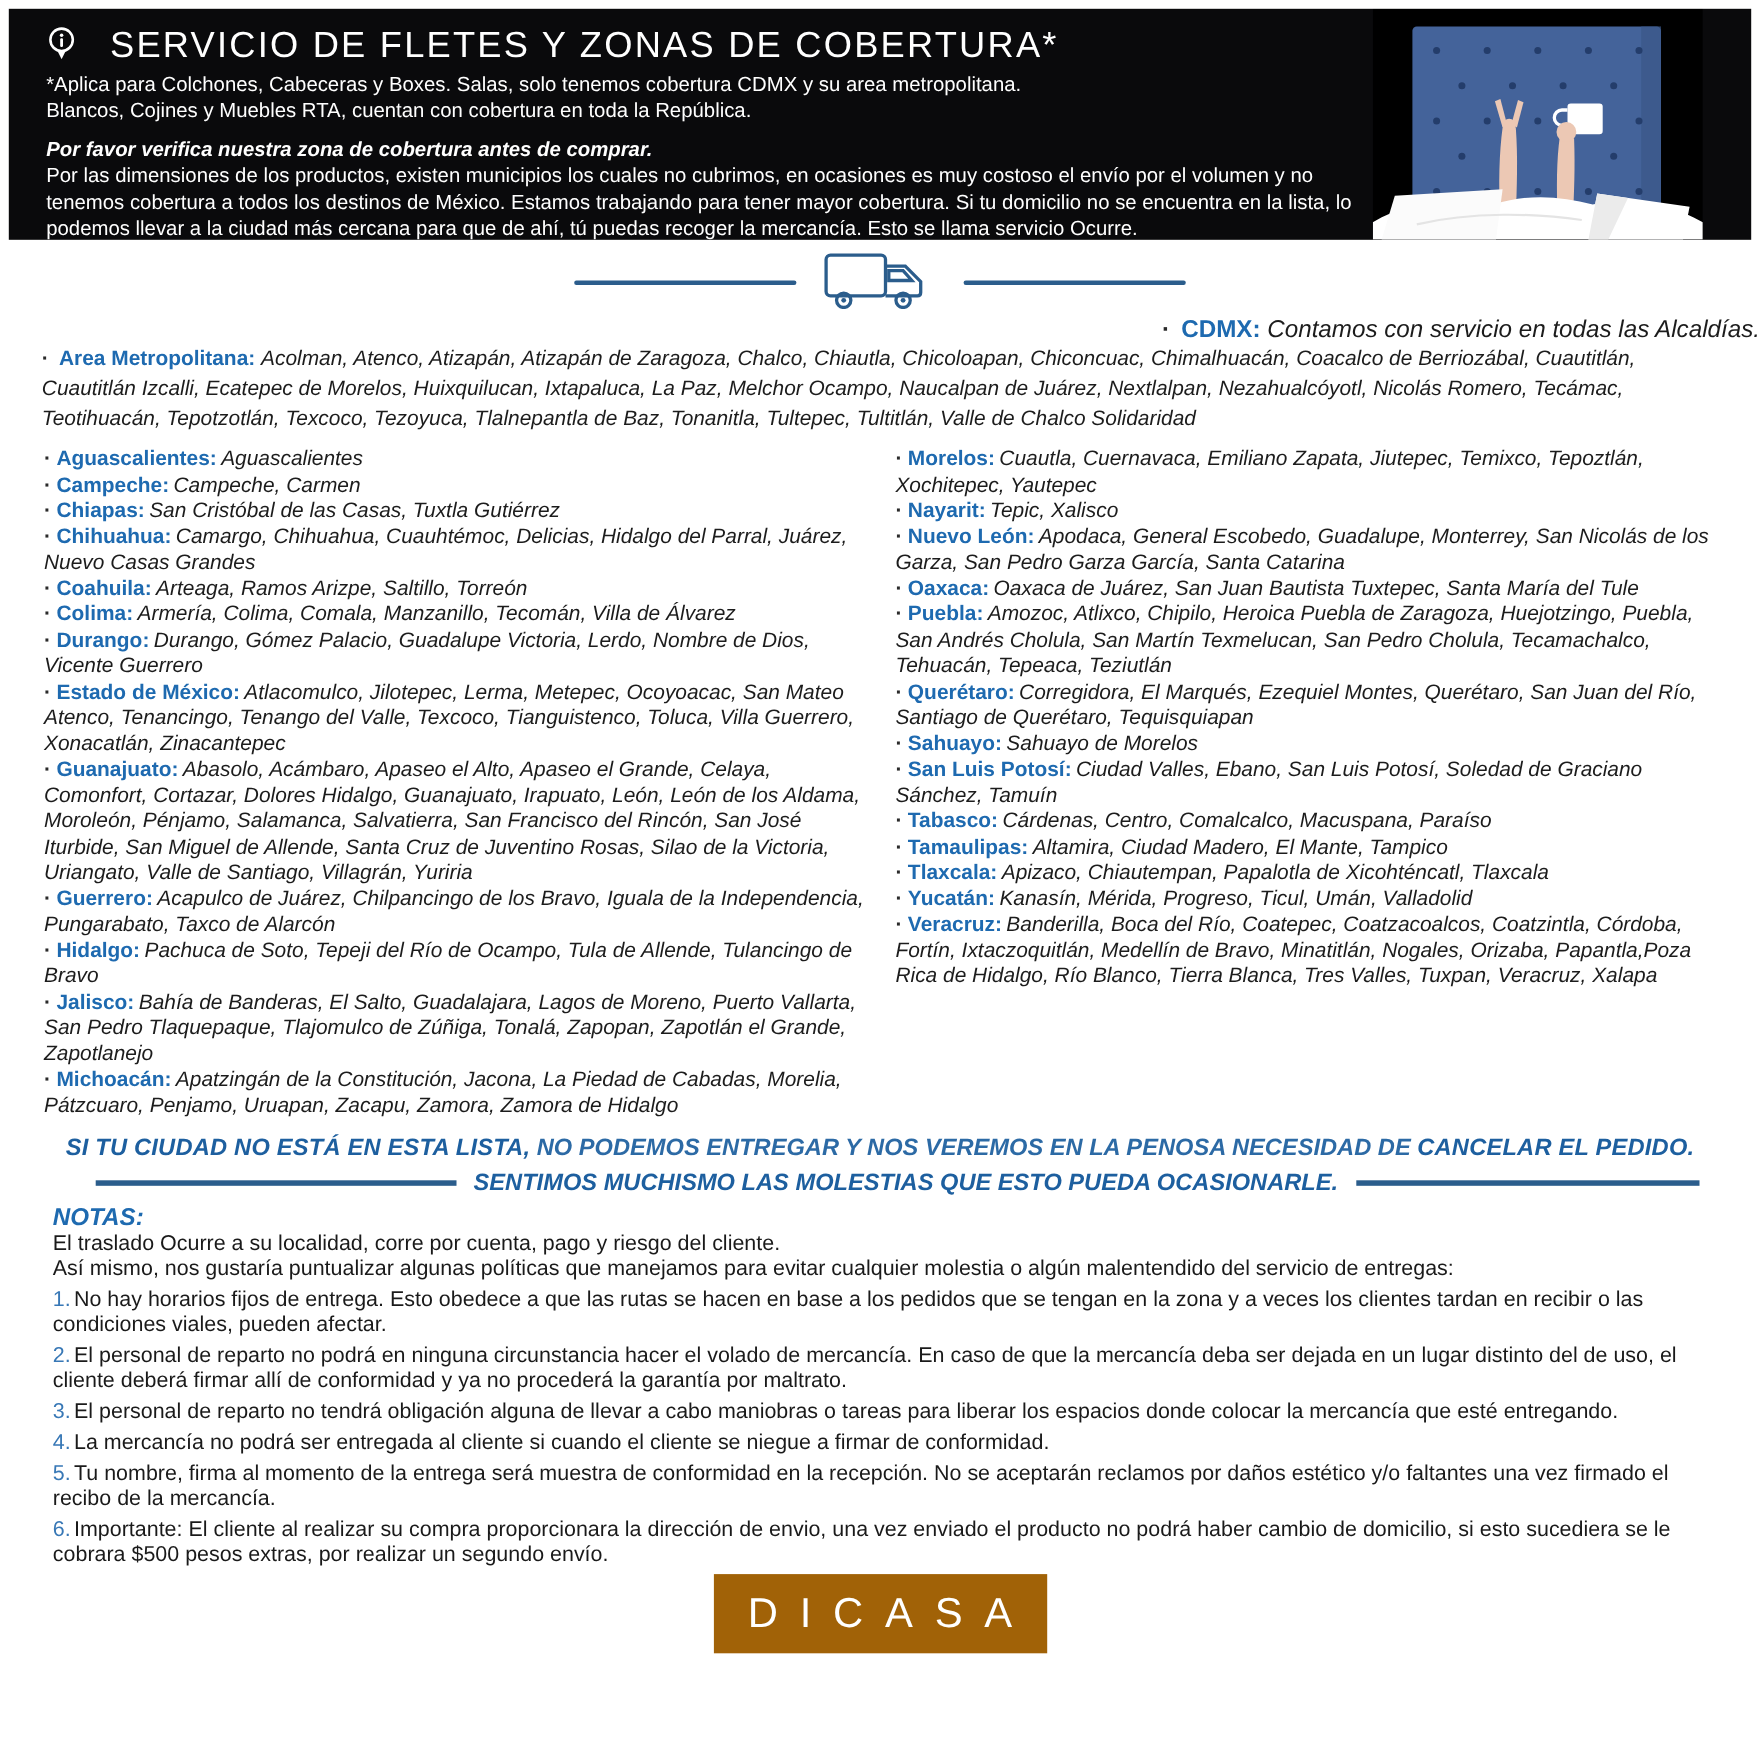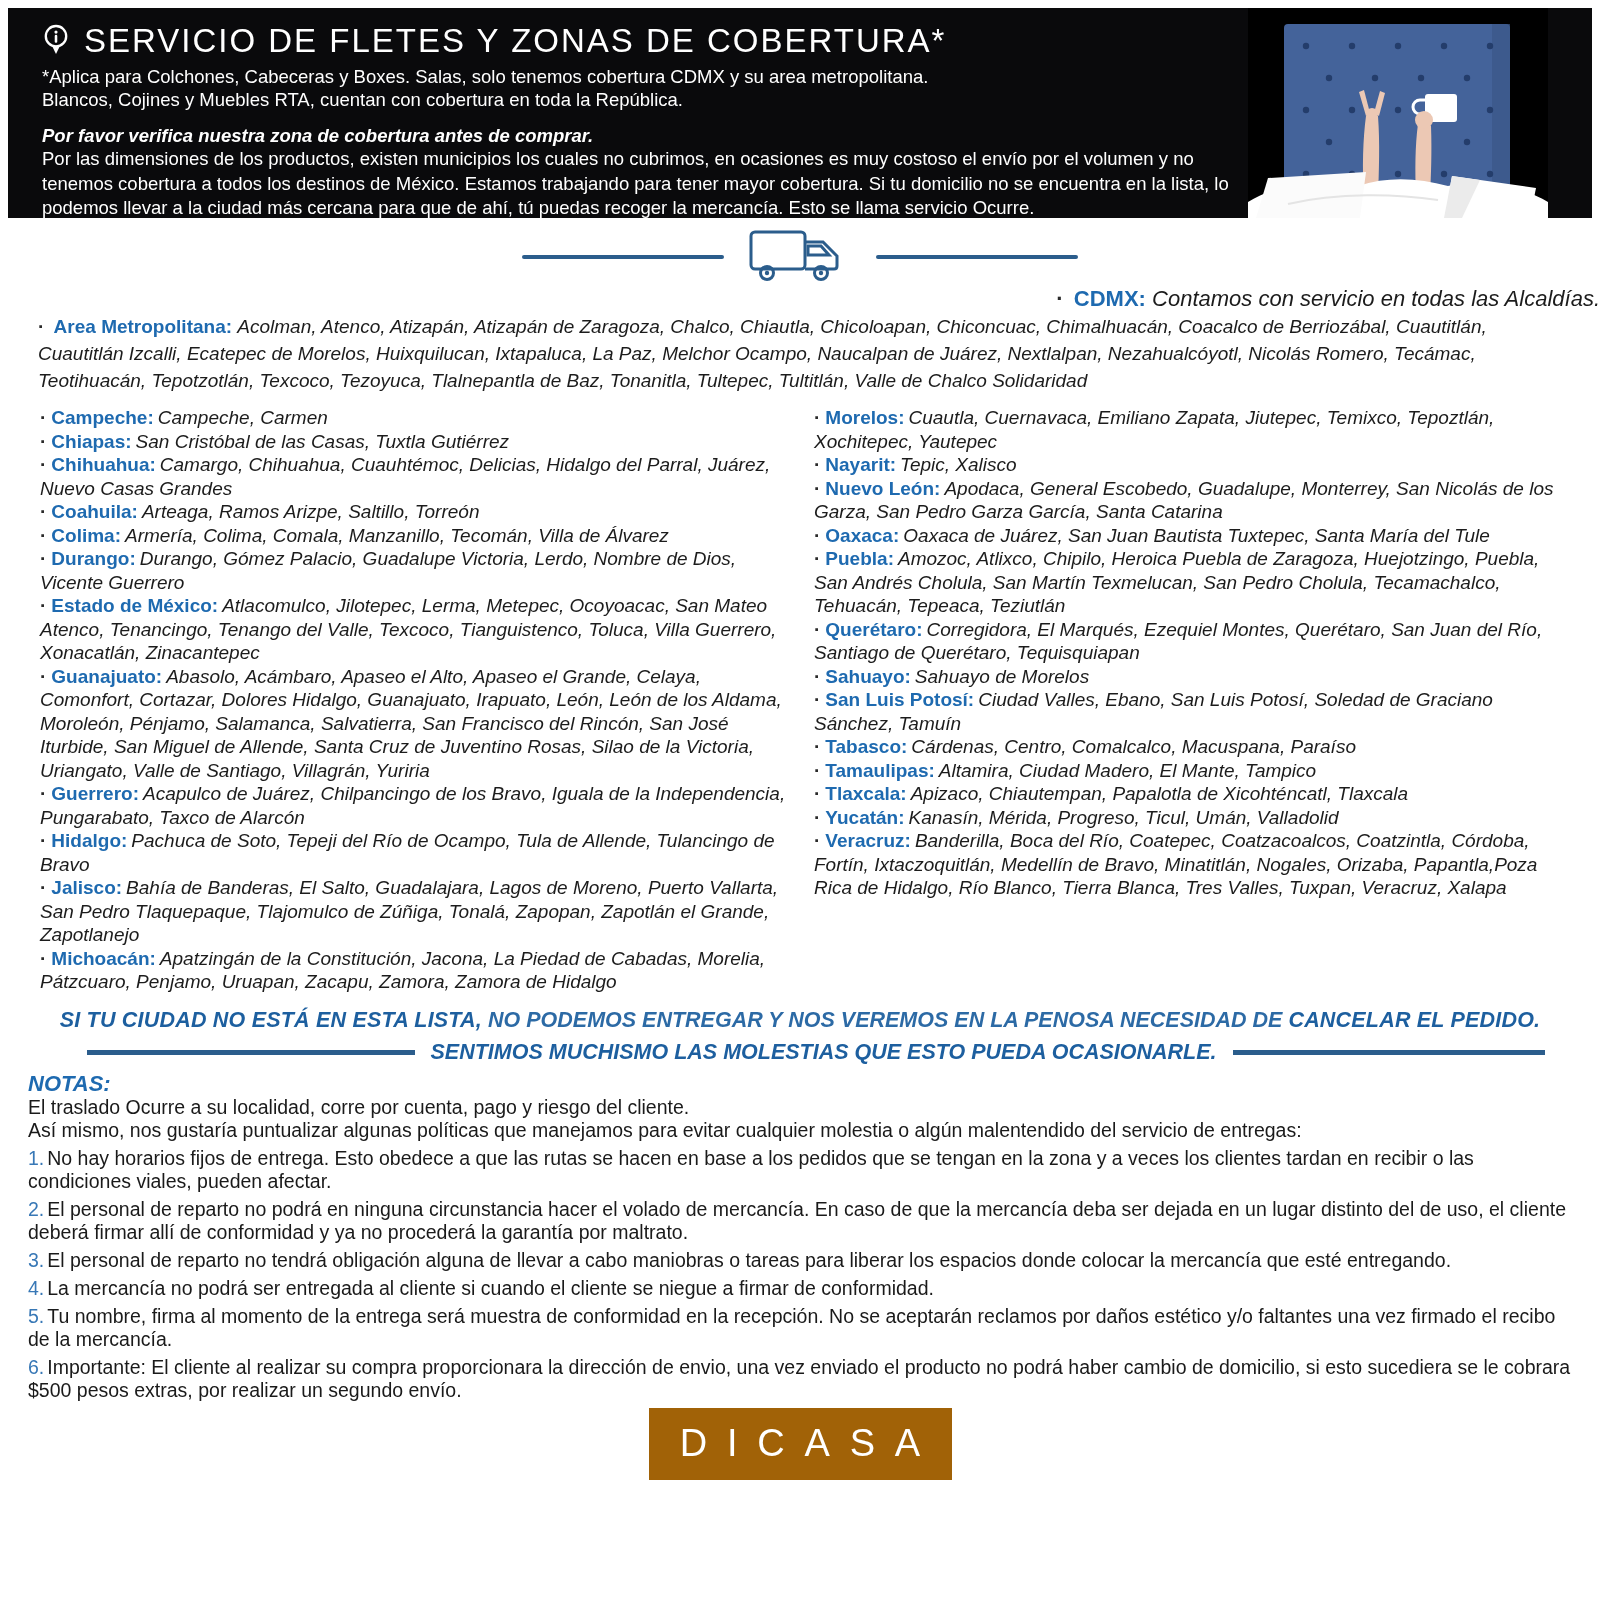--- a/index.html
+++ b/index.html
@@ -5,21 +5,21 @@
   html,body{margin:0;padding:0;}
   body{
     width:1600px;height:1600px;overflow:hidden;background:#ffffff;
     font-family:"Liberation Sans",sans-serif;color:#1a1a1a;position:relative;
   }
   
   .header{
     margin:8px 8px 0 8px;background:#0a0a0c;height:210px;box-sizing:border-box;
     padding:14px 0 0 34px;position:relative;color:#ffffff;overflow:hidden;
   }
-  .title-row{display:flex;align-items:center;gap:14px;height:38px;}
+  .title-row{display:flex;align-items:center;gap:30px;height:38px;}
   .title-row svg{display:block;}
   .page-title{font-size:33px;font-weight:400;letter-spacing:2px;color:#fff;white-space:nowrap;}
   .header-sub{margin-top:5px;font-size:18.5px;line-height:23px;width:1190px;}
   .header-verify{margin-top:13px;font-style:italic;font-weight:700;font-size:18.5px;line-height:23px;}
   .header-para{font-size:18.5px;line-height:24.5px;width:1195px;}
   .header-photo{position:absolute;right:44px;top:0;width:300px;height:210px;}
   
   .divider-row{margin-top:13px;display:flex;align-items:center;justify-content:center;gap:24px;height:52px;}
   .divider-line{width:202px;height:4px;background:#2b5d8c;border-radius:2px;}
   
@@ -37,21 +37,21 @@
   .cities{font-style:italic;color:#1c1c1c;}
   
   .warning{margin-top:12px;text-align:center;color:#1d5f9f;font-style:italic;font-size:21.5px;line-height:29px;}
   .warning .heavy{font-weight:700;letter-spacing:0.2px;}
   .warning .mid{font-weight:700;opacity:0.93;}
   .warning-line2{display:flex;align-items:center;justify-content:center;gap:16px;margin-top:3px;font-weight:700;padding-left:31px;}
   .warning-bar{height:5px;background:#2b5d8c;}
   .warning-bar.left{width:328px;}
   .warning-bar.right{width:312px;}
   
-  .notes{padding:0 28px;margin-top:5px;}
+  .notes{padding:0 48px;margin-top:5px;}
   .notes-heading{color:#1e6ab0;font-weight:700;font-style:italic;font-size:22px;line-height:24px;}
   .notes-intro{font-size:19.5px;line-height:23px;margin:0;}
   .note-item{margin-top:5px;font-size:19.5px;line-height:23px;}
   .note-num{color:#3878b6;margin-right:3px;}
   .footnote{color:#1e6ab0;font-weight:700;font-size:20.5px;margin-top:4px;}
   
   .logo-box{width:303px;height:72px;background:#a16207;margin:6px auto 0;display:flex;align-items:center;justify-content:center;}
   .logo-text{color:#fff;font-size:38px;font-weight:400;letter-spacing:0.52em;padding-left:0.52em;}
 </style>
 </head>
@@ -156,20 +156,23 @@
   <span class="it">Contamos con servicio en todas las Alcaldías.</span>
 </div>
 <div class="metro-para">
   <span class="bullet">·</span>
   <span class="blue-label">Area Metropolitana:</span>
   <span class="it">Acolman, Atenco, Atizapán, Atizapán de Zaragoza, Chalco, Chiautla, Chicoloapan, Chiconcuac, Chimalhuacán, Coacalco de Berriozábal, Cuautitlán, Cuautitlán Izcalli, Ecatepec de Morelos, Huixquilucan, Ixtapaluca, La Paz, Melchor Ocampo, Naucalpan de Juárez, Nextlalpan, Nezahualcóyotl, Nicolás Romero, Tecámac, Teotihuacán, Tepotzotlán, Texcoco, Tezoyuca, Tlalnepantla de Baz, Tonanitla, Tultepec, Tultitlán, Valle de Chalco Solidaridad</span>
 </div>
 
 <div class="states-grid">
   <div class="states-col">
+  <div class="state-entry">
+    <span class="bullet">·</span><span class="state-label">Aguascalientes:</span><span class="cities">Aguascalientes</span>
+  </div>
 
   <div class="state-entry">
     <span class="bullet">·</span><span class="state-label">Campeche:</span><span class="cities">Campeche, Carmen</span>
   </div>
 
   <div class="state-entry">
     <span class="bullet">·</span><span class="state-label">Chiapas:</span><span class="cities">San Cristóbal de las Casas, Tuxtla Gutiérrez</span>
   </div>
 
   <div class="state-entry">

